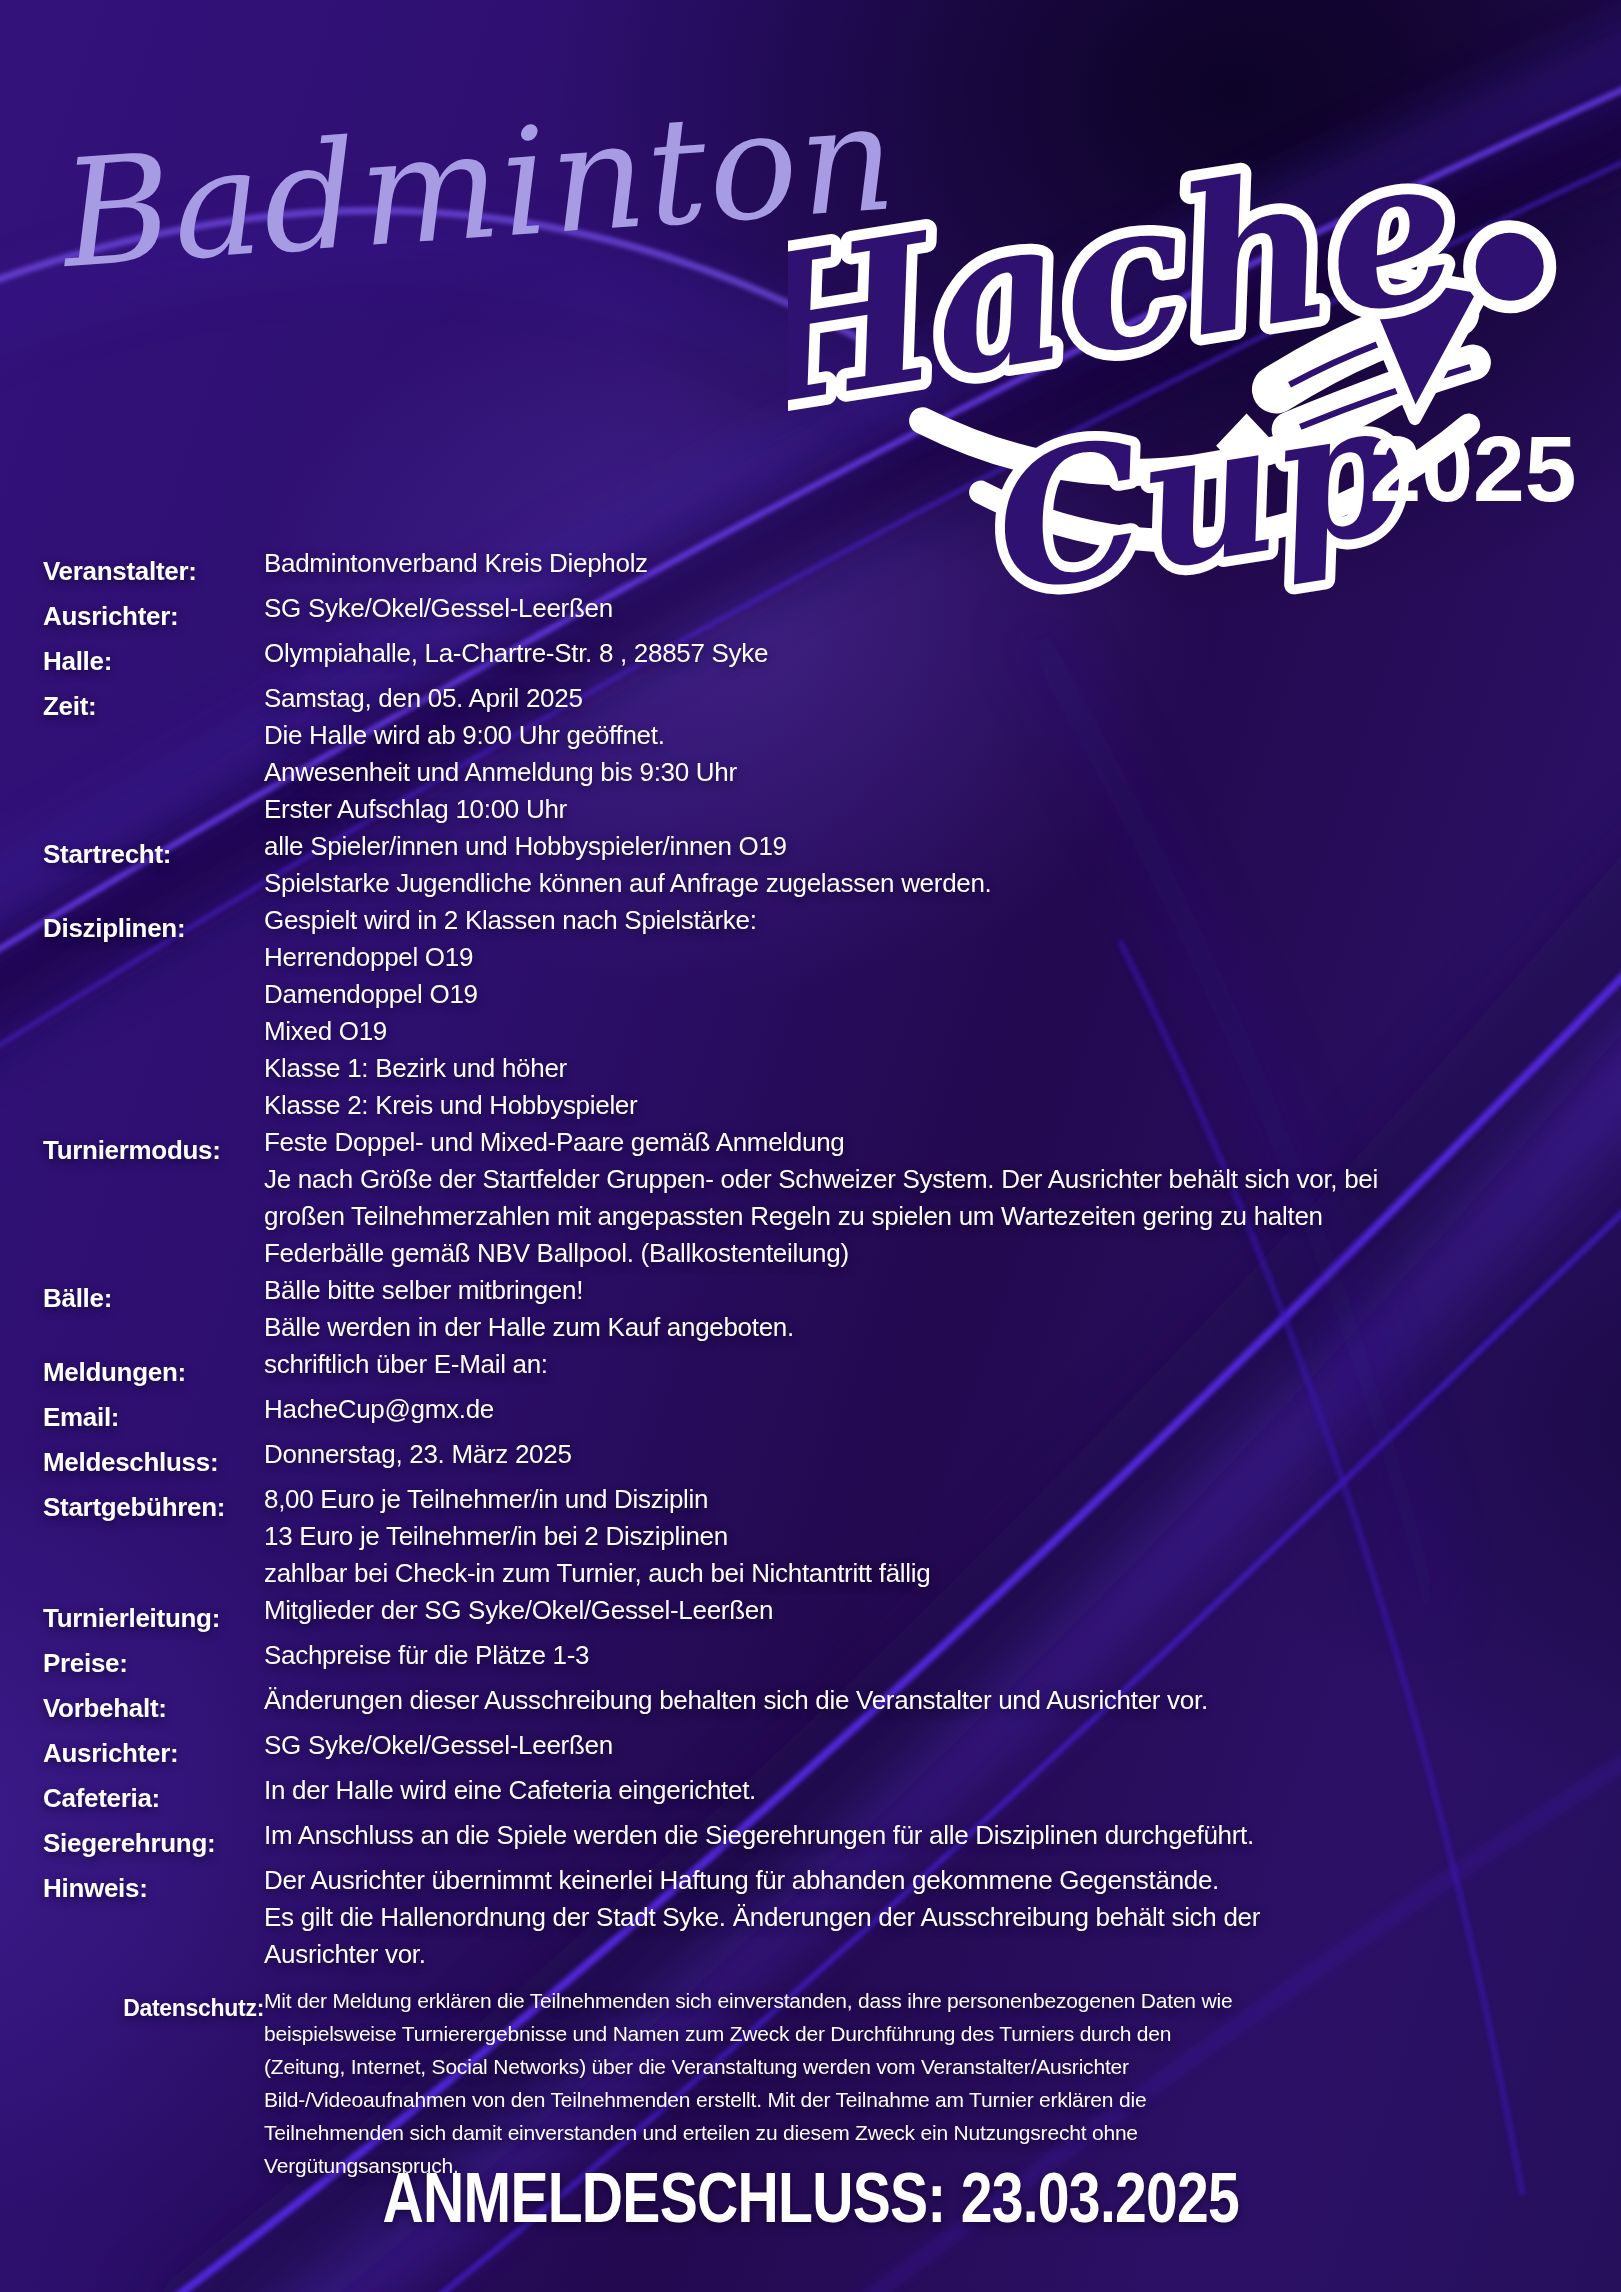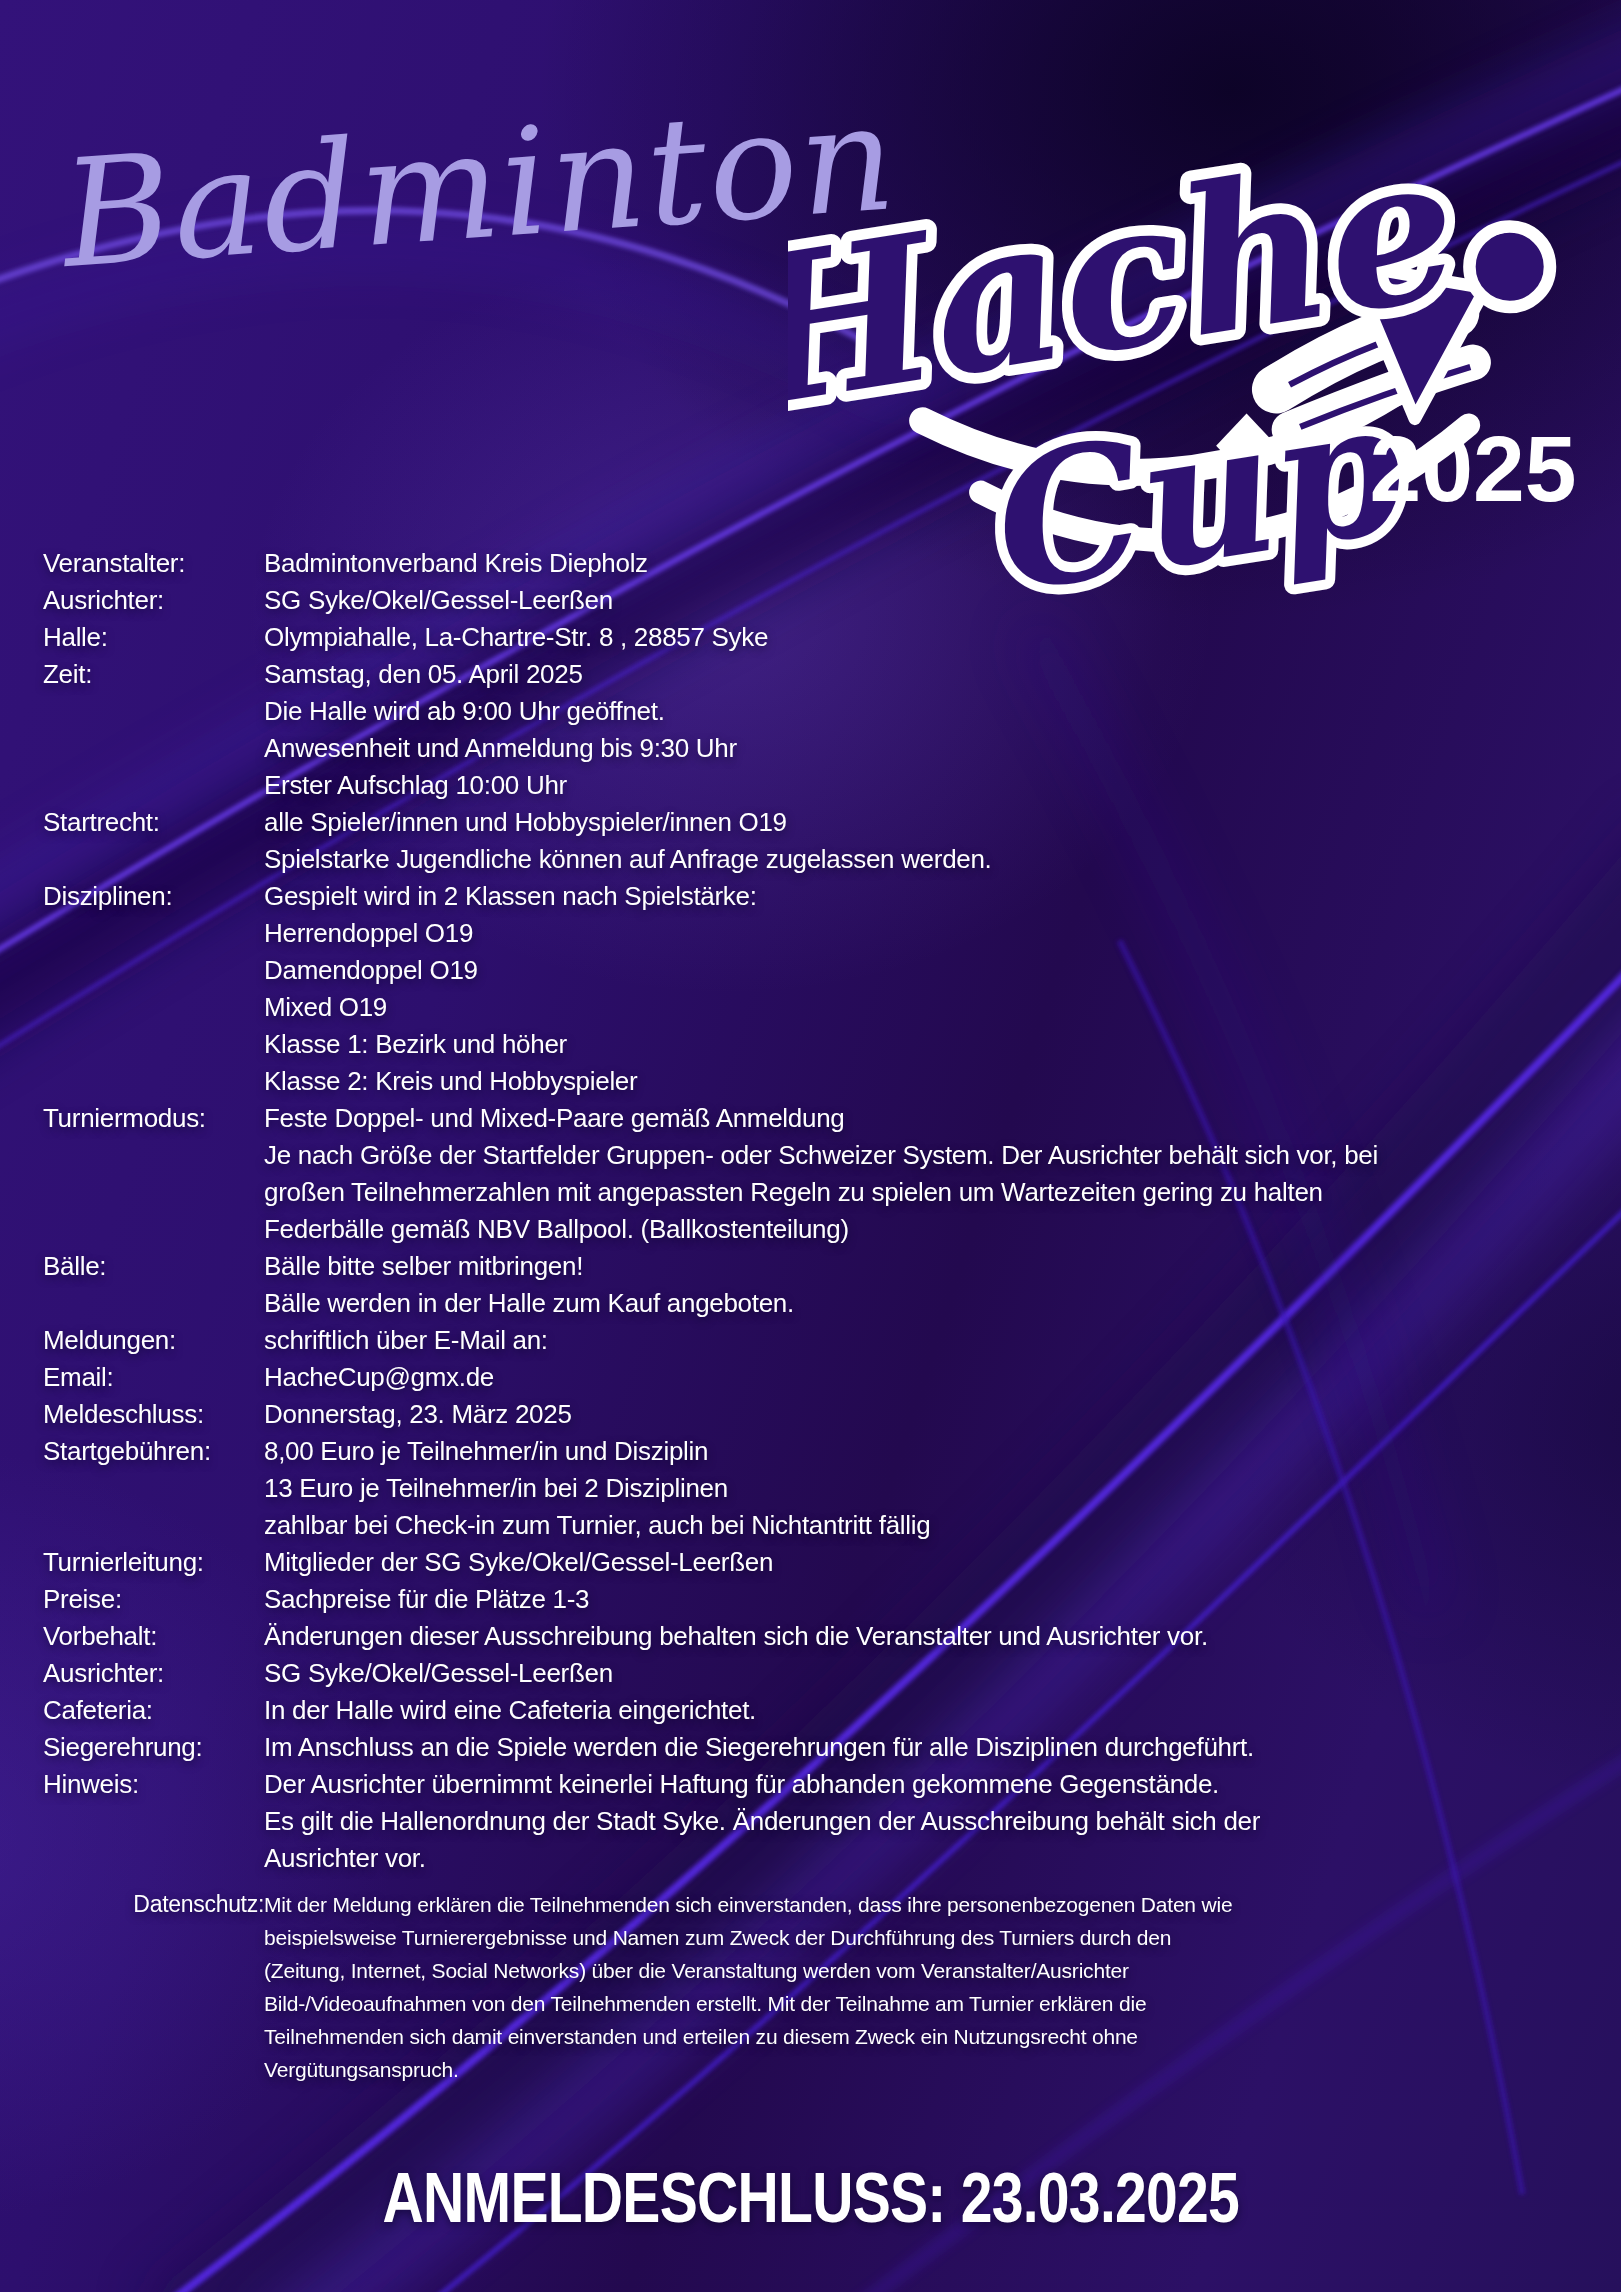--- a/index.html
+++ b/index.html
@@ -25,22 +25,22 @@
     font-family:"DejaVu Serif", serif; font-style:italic; font-weight:bold;
     paint-order:stroke; stroke:#ffffff; stroke-linejoin:round; stroke-linecap:round; fill:#2e1170;
   }
   .logo-year{ font-family:"Liberation Sans", sans-serif; font-weight:bold; fill:#ffffff; }
   .info-list{
     position:absolute; left:43px; top:545px; width:1576px; color:#fff;
     text-shadow:0 2.7px 9px rgba(5,0,30,.55);
   }
   .row{display:flex;}
   .label{
-    width:221px; flex:0 0 221px; font-weight:normal; font-size:26px; line-height:37px;
-    letter-spacing:-0.3px; white-space:nowrap;
+    width:221px; flex:0 0 221px; font-weight:bold; font-size:26px; line-height:37px;
+    letter-spacing:-0.3px; white-space:nowrap;margin-top:8px;
   }
   .values{flex:1 1 auto; min-width:0;}
   .line{font-weight:normal; font-size:26px; line-height:37px; letter-spacing:-0.3px; white-space:nowrap;}
   .privacy .label{font-size:23px; line-height:33px;text-align:right;}
   .privacy .line{font-size:21px; line-height:33px; letter-spacing:-0.2px;}
   .privacy{margin-top:10.7px;}
   .footer{
     position:absolute; left:0; top:2157px; width:1621px; height:90px;
     text-align:center; color:#fff;
   }

